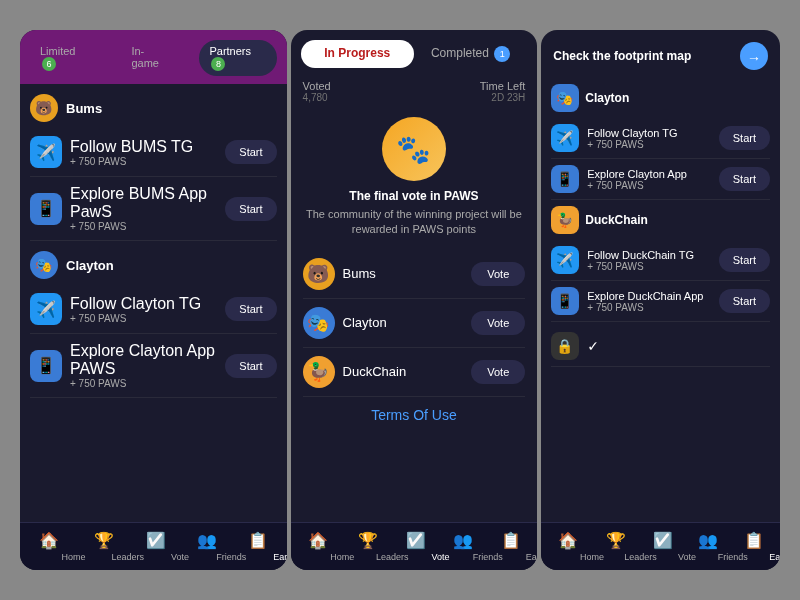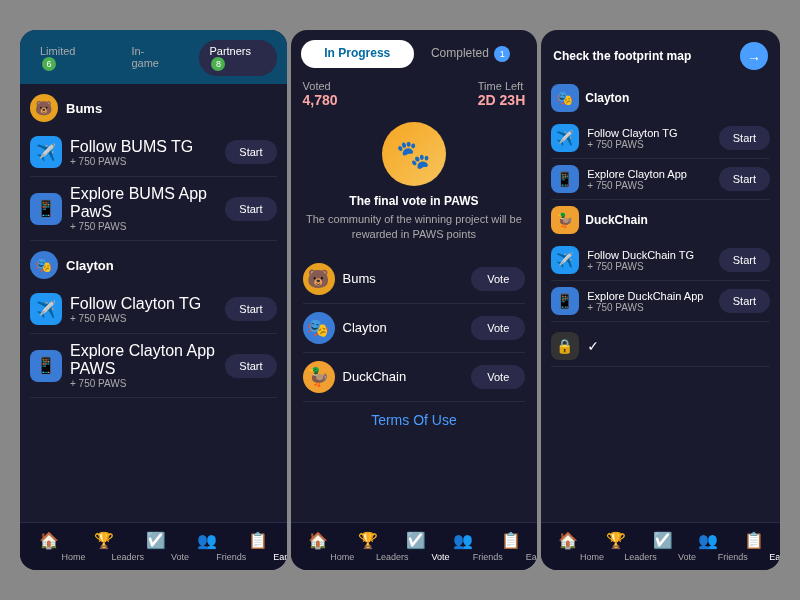--- a/index.html
+++ b/index.html
@@ -30,21 +30,21 @@
     }
     .panel-left { width: 268px; }
     .panel-middle { width: 248px; }
     .panel-right { width: 240px; }
 
     
     .tab-bar {
       display: flex;
       gap: 20px;
       padding: 10px 10px 8px;
-      background: #0c4a6e;
+      background: #701a75;
     }
     .tab {
       padding: 5px 10px;
       border-radius: 20px;
       font-size: 11px;
       cursor: pointer;
       color: #aaa;
       position: relative;
     }
     .tab.active {
@@ -148,32 +148,32 @@
       flex: 1;
       text-align: center;
       padding: 6px 8px;
       border-radius: 20px;
       font-size: 12px;
       cursor: pointer;
       color: #aaa;
     }
     .vote-tab.active {
       background: white;
-      color: #0369a1;
+      color: #b91c1c;
       font-weight: 600;
     }
     .vote-content { flex: 1; padding: 0 12px; overflow-y: auto; scrollbar-width: none; }
     .vote-stats {
       display: flex;
       justify-content: space-between;
       font-size: 11px;
       color: #aaa;
       padding: 4px 0 8px;
     }
-    .vote-stat-value { font-size: 14px; font-weight: 700; color: #fca5a5; }
+    .vote-stat-value { font-size: 10px; font-weight: 400; color: #737373; }
     .vote-center {
       display: flex;
       justify-content: center;
       margin: 6px 0;
     }
     .vote-circle {
       width: 64px;
       height: 64px;
       border-radius: 50%;
       background: linear-gradient(135deg, #f5a623, #f7c45b);
@@ -385,21 +385,21 @@
         <span style="background:#4a9eff;color:white;border-radius:50%;width:16px;height:16px;font-size:9px;display:inline-flex;align-items:center;justify-content:center;margin-left:2px;">1</span>
       </div>
     </div>
 
     <div class="vote-content">
       <div class="vote-stats">
         <div>
           <div>Voted</div>
           <div class="vote-stat-value">4,780</div>
         </div>
-        <div style="text-align:left;">
+        <div style="text-align:right;">
           <div>Time Left</div>
           <div class="vote-stat-value">2D 23H</div>
         </div>
       </div>
 
       <div class="vote-center">
         <div class="vote-circle">
           <span>🐾</span>
         </div>
       </div>

